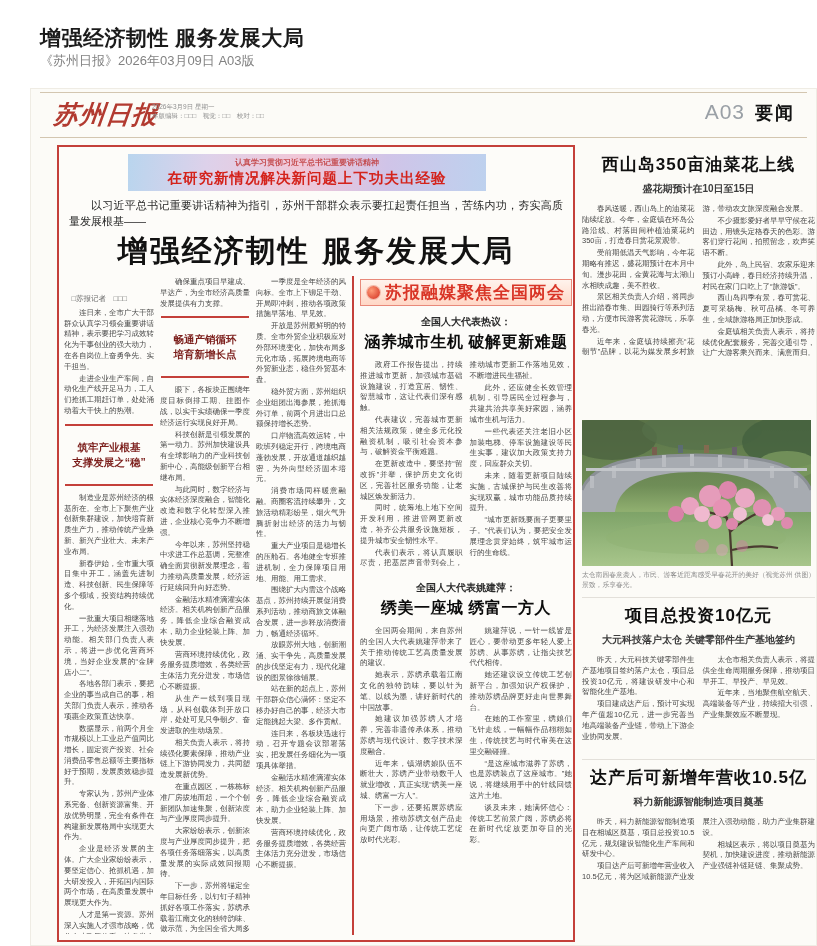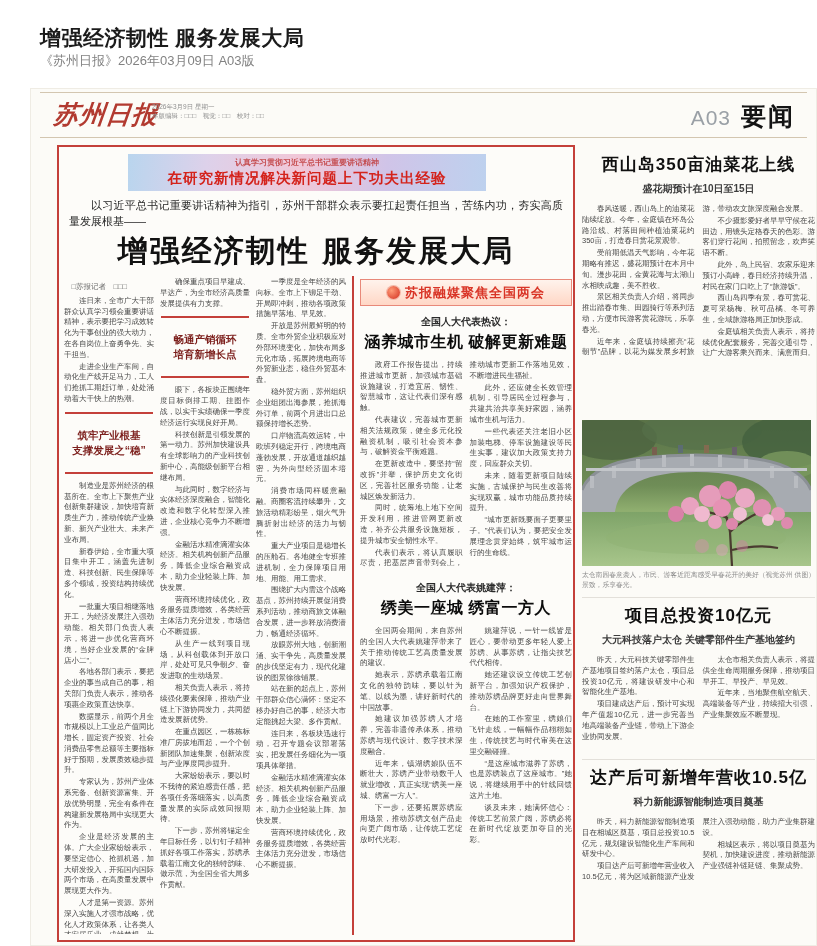--- a/index.html
+++ b/index.html
@@ -16,46 +16,46 @@
     position:absolute;left:30px;top:88px;width:787px;height:858px;
     background:#fcfbf7;box-shadow:0 0 0 1px #efece4 inset;
   }
   .mast-rule-top{position:absolute;left:10px;right:10px;top:4px;border-top:1px solid #d3c6b0;}
   .mast-rule-bot{position:absolute;left:10px;right:10px;top:49px;border-top:1px solid #d3c6b0;}
   .mast-logo{position:absolute;left:24px;top:10px;font-family:"DejaVu Serif","Liberation Serif",serif;
     font-style:italic;font-weight:bold;font-size:25px;color:#b23a30;letter-spacing:1px;transform:skewX(-6deg);}
   .mast-meta{position:absolute;left:122px;top:14px;font-size:6.5px;line-height:9px;color:#8f8f8f;filter:blur(.3px);}
   .mast-right{position:absolute;right:22px;top:12px;display:flex;align-items:baseline;gap:10px;}
   .mast-pageno{font-size:21px;color:#9aa0a6;letter-spacing:1px;}
-  .mast-section{font-size:25px;font-weight:bold;color:#141414;letter-spacing:2px;}
+  .mast-section{font-size:18px;font-weight:bold;color:#141414;letter-spacing:2px;}
 
   
   .redbox{position:absolute;left:27px;top:57px;width:514px;height:793px;border:2px solid #c4403a;background:#fdfcf9;}
   .eyebrow{position:absolute;left:69px;top:7px;width:358px;height:37px;text-align:center;
     background:linear-gradient(95deg,#b9d5ee 0%,#ddd1ea 22%,#f1c7d7 48%,#d0c4e8 72%,#bdd1ee 100%);}
   .eyebrow-small{font-size:8px;line-height:12px;padding-top:3px;color:#c03a3a;font-weight:bold;opacity:.85;filter:blur(.3px);}
   .eyebrow-big{font-size:14.5px;line-height:19px;color:#d4231c;font-weight:bold;letter-spacing:1px;}
   .lead{position:absolute;left:10px;top:50px;width:494px;font-size:11px;line-height:16px;color:#262626;
     text-align:justify;text-indent:2em;}
   .main-headline{position:absolute;left:0;top:84px;width:100%;text-align:center;
     font-family:"DejaVu Serif","Liberation Serif",serif;font-weight:900;font-size:30px;color:#121212;letter-spacing:2px;}
 
   .news-body{font-size:7.5px;line-height:10.8px;color:#474747;text-align:justify;filter:blur(.35px);}
   .news-body p{margin:0 0 1px 0;text-indent:2em;}
   .ncol{position:absolute;top:130px;bottom:6px;width:90px;overflow:hidden;}
-  .byline{font-size:7.5px;color:#6b6b6b;margin:5px 0 3px 0;text-indent:1em;}
+  .byline{font-size:7.5px;color:#6b6b6b;margin:17px 0 3px 0;text-indent:1em;}
   .subhead{filter:none;text-align:center;font-weight:bold;font-size:10.5px;line-height:15px;color:#7c1f1c;
     border-top:2px solid #c4403a;border-bottom:2px solid #c4403a;padding:14px 0;margin:7px 1px;white-space:pre-line;text-indent:0;}
   .vdivider{position:absolute;left:293px;top:129px;bottom:5px;width:2px;background:#c4403a;}
 
   
   .lianghui{position:absolute;left:301px;top:132px;bottom:5px;width:212px;display:flex;flex-direction:column;overflow:hidden;}
   .lh-banner{height:25px;flex:none;display:flex;align-items:center;justify-content:center;gap:5px;
     background:linear-gradient(180deg,#fff3ec,#ffd7c6);border:1px solid #e8897a;
-    color:#d93527;font-weight:bold;font-size:13px;letter-spacing:1px;}
+    color:#d93527;font-weight:bold;font-size:17px;letter-spacing:1px;}
   .lh-logo{width:13px;height:13px;border-radius:50%;flex:none;
     background:radial-gradient(circle at 35% 35%,#ff9b77,#d22d1e);box-shadow:0 0 0 1px #f3b8a8;}
   .kicker{text-align:center;font-size:10px;font-weight:bold;color:#2a2a2a;margin-top:9px;flex:none;}
   .lh-head{text-align:center;font-size:16px;font-weight:bold;color:#0c0c0c;margin-top:3px;letter-spacing:.5px;flex:none;}
   .lh-block{column-count:2;column-gap:7px;margin-top:7px;overflow:hidden;flex:none;}
 
   
   .right-rail{position:absolute;left:552px;top:57px;width:233px;bottom:0;overflow:hidden;}
   .rr-head{text-align:center;font-size:17px;font-weight:bold;color:#101010;letter-spacing:1px;}
   .rr-sub{text-align:center;font-size:10px;font-weight:bold;color:#3d3d3d;margin-top:6px;filter:blur(.2px);}
@@ -116,26 +116,27 @@
     <div class="ncol news-body" style="left:101px">
       <div>
           <p>确保重点项目早建成、早达产，为全市经济高质量发展提供有力支撑。</p>
         </div>
       <div class="subhead">畅通产销循环
 培育新增长点</div>
       <div>
           <p>眼下，各板块正围绕年度目标倒排工期、挂图作战，以实干实绩确保一季度经济运行实现良好开局。</p>
           <p>科技创新是引领发展的第一动力。苏州加快建设具有全球影响力的产业科技创新中心，高能级创新平台相继布局。</p>
           <p>与此同时，数字经济与实体经济深度融合，智能化改造和数字化转型深入推进，企业核心竞争力不断增强。</p>
+          <p>今年以来，苏州坚持稳中求进工作总基调，完整准确全面贯彻新发展理念，着力推动高质量发展，经济运行延续回升向好态势。</p>
           <p>金融活水精准滴灌实体经济。相关机构创新产品服务，降低企业综合融资成本，助力企业轻装上阵、加快发展。</p>
           <p>营商环境持续优化，政务服务提质增效，各类经营主体活力充分迸发，市场信心不断提振。</p>
           <p>从生产一线到项目现场，从科创载体到开放口岸，处处可见只争朝夕、奋发进取的生动场景。</p>
           <p>相关负责人表示，将持续强化要素保障，推动产业链上下游协同发力，共同塑造发展新优势。</p>
           <p>在重点园区，一栋栋标准厂房拔地而起，一个个创新团队加速集聚，创新浓度与产业厚度同步提升。</p>
-          <p>大家纷纷表示，要以时不我待的紧迫感责任感，把各项任务落细落实，以高质量发展的实际成效回报期待。</p>
+          <p>大家纷纷表示，创新浓度与产业厚度同步提升，把各项任务落细落实，以高质量发展的实际成效回报期待。</p>
           <p>下一步，苏州将锚定全年目标任务，以钉钉子精神抓好各项工作落实，苏绣承载着江南文化的独特韵味、做示范，为全国全省大局多作贡献。</p>
         </div>
 
     </div>
 
     <div class="ncol news-body" style="left:197px">
       <div>
           <p>一季度是全年经济的风向标。全市上下铆足干劲、开局即冲刺，推动各项政策措施早落地、早见效。</p>
           <p>开放是苏州最鲜明的特质。全市外贸企业积极应对外部环境变化，加快布局多元化市场，拓展跨境电商等外贸新业态，稳住外贸基本盘。</p>
           <p>稳外贸方面，苏州组织企业组团出海参展，抢抓海外订单，前两个月进出口总额保持增长态势。</p>

